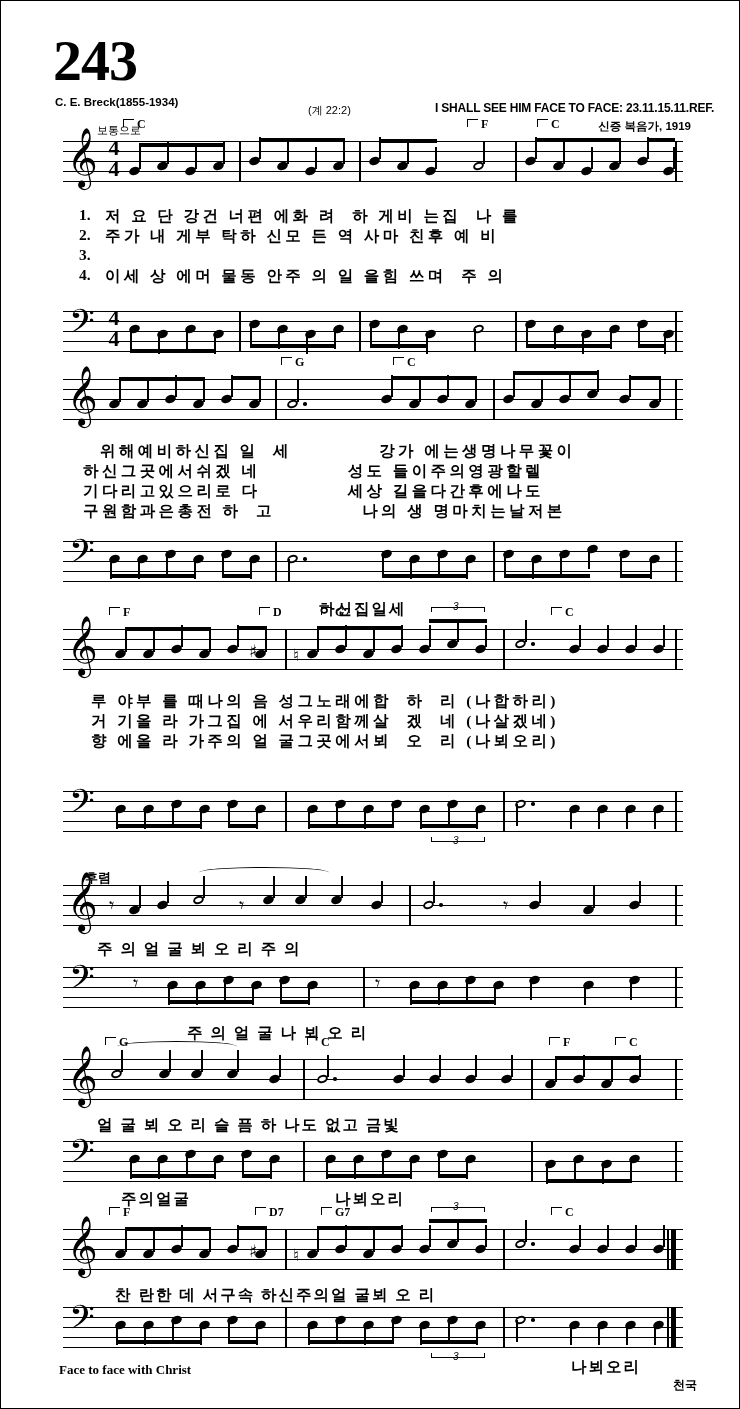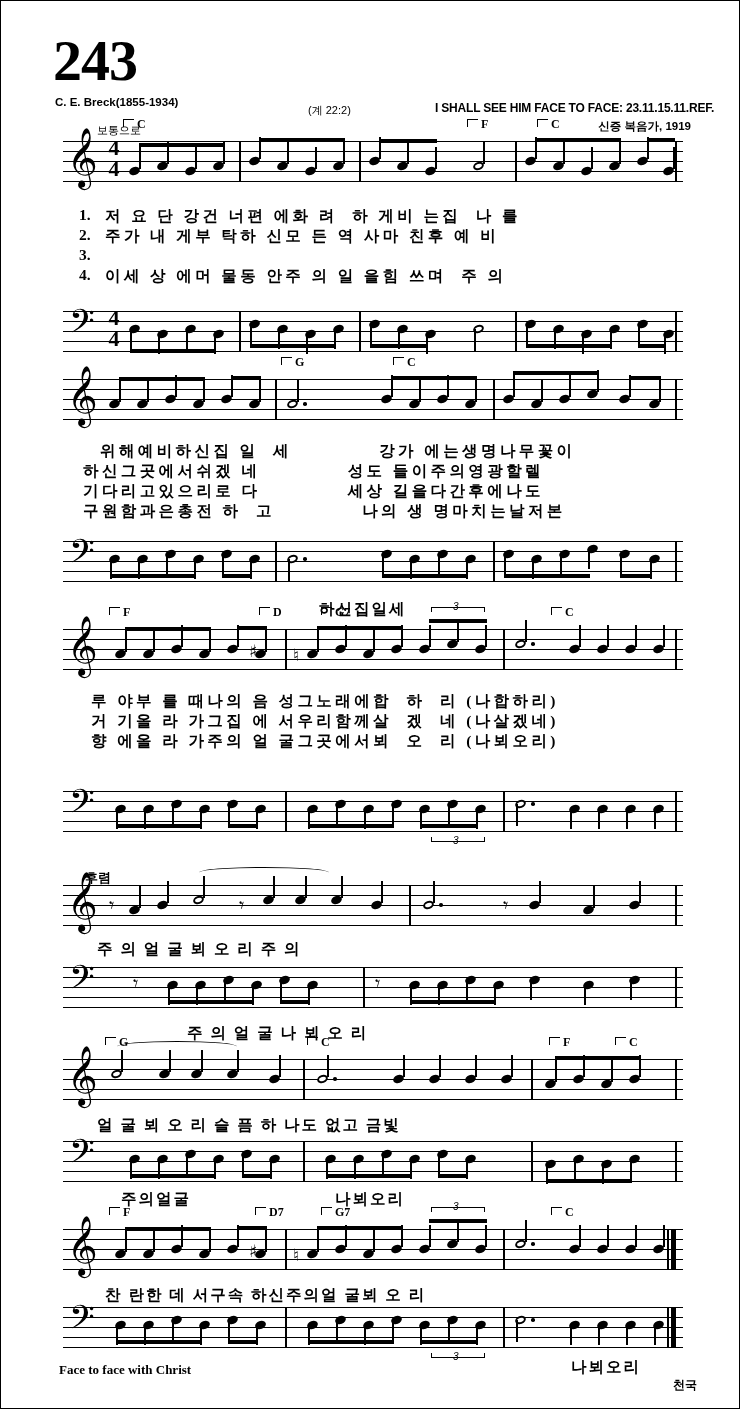--- a/index.html
+++ b/index.html
@@ -899,21 +899,21 @@
       <div class="note" style="left:590px;top:16px;"></div>
         <div class="stem" style="left:600px;top:-4px;height:22px;"></div>
 
       <div class="endbar" style="left:604px;">
           <i class="thin"></i>
           <i class="thick"></i>
         </div>
     </div>
   </div>
 
-  <div class="centered-lyric" style="left:104px;top:1284px;">찬 란한 데 서구속  하신주의얼  굴뵈   오   리</div>
+  <div class="centered-lyric" style="left:114px;top:1284px;">찬 란한 데 서구속  하신주의얼  굴뵈   오   리</div>
 
   <div class="system" style="top:1306px;">
     <div class="staff">
       <div class="line"></div>
         <div class="line"></div>
         <div class="line"></div>
         <div class="line"></div>
         <div class="line"></div>
       <div class="clef-bass">𝄢</div>
 

